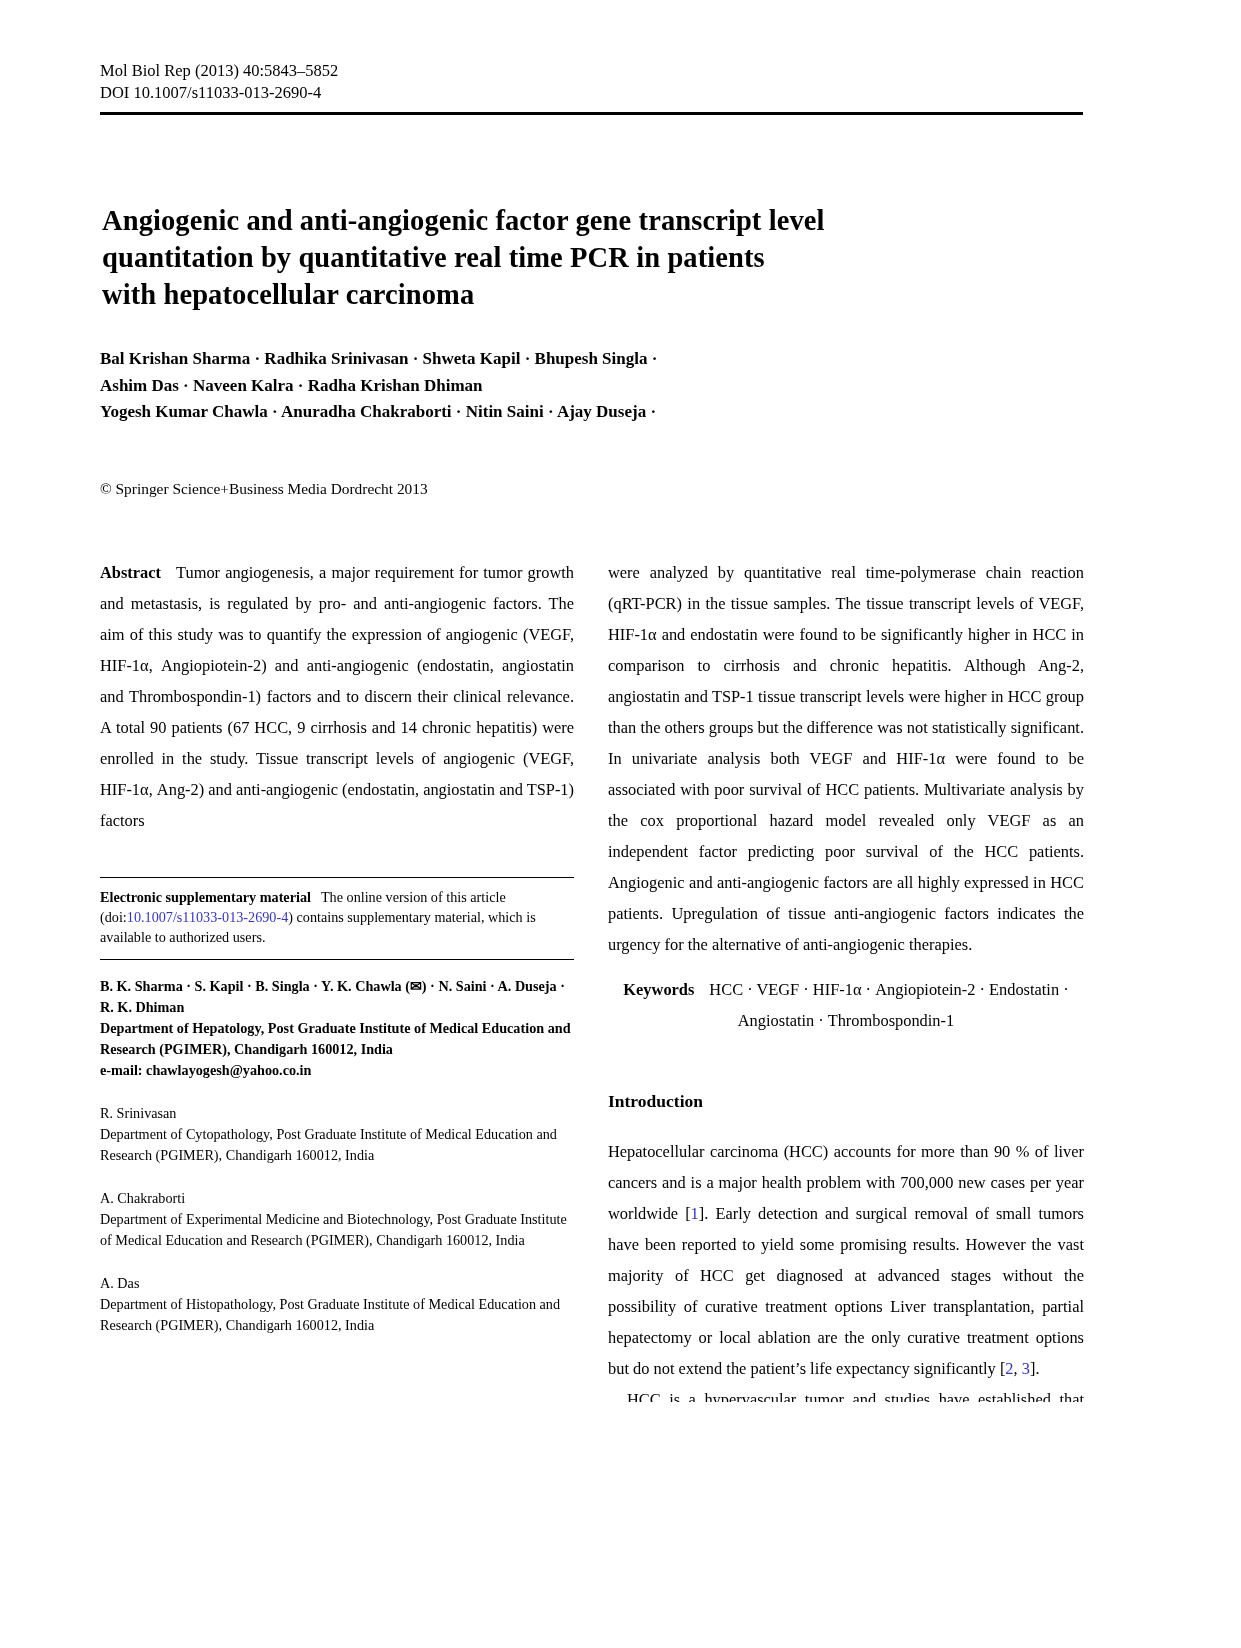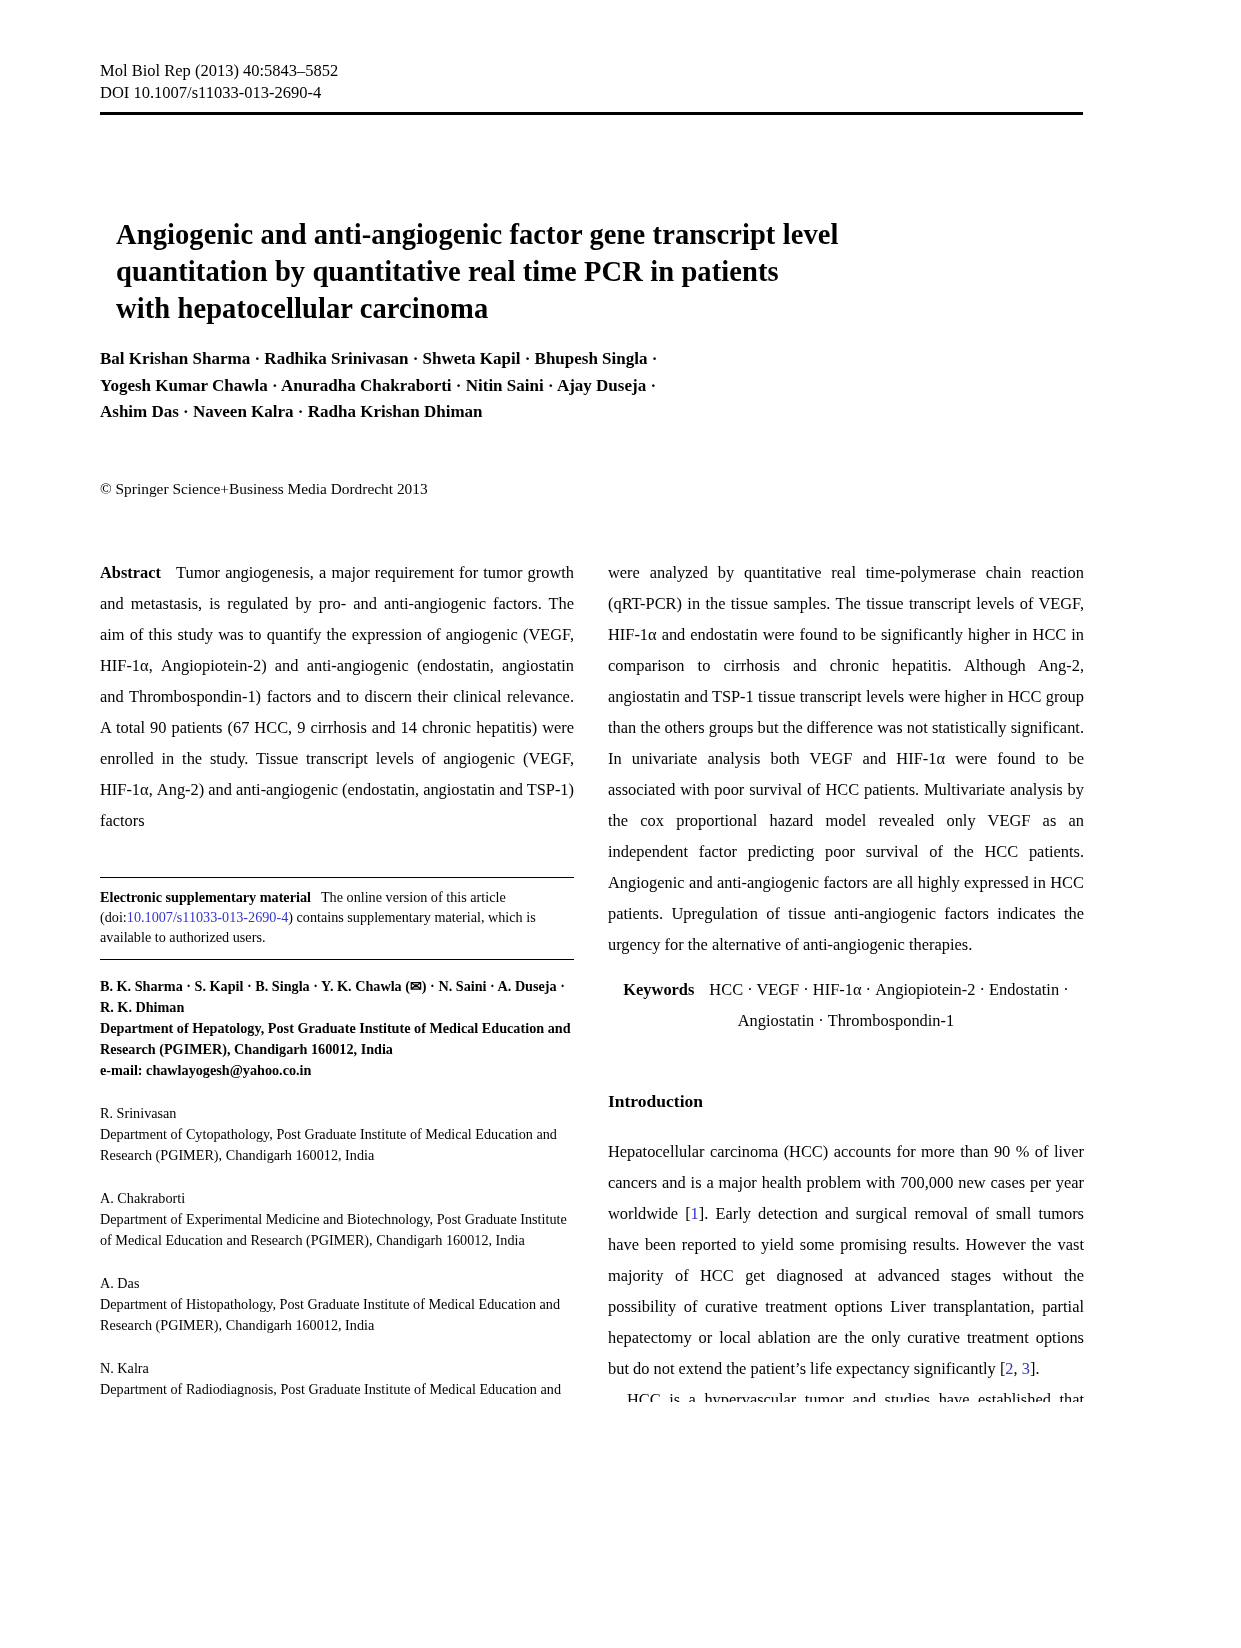--- a/index.html
+++ b/index.html
@@ -5,21 +5,21 @@
   html,body{margin:0;padding:0;background:#ffffff;}
   .page{
     position:relative;width:1241px;height:1402px;background:#ffffff;
     font-family:"Liberation Serif","DejaVu Serif",serif;color:#000;
     overflow:hidden;
   }
   
   .page-header{position:absolute;left:100px;top:60px;width:983px;font-size:16.5px;line-height:22px;}
   .header-rule{margin-top:8px;border-top:3px solid #000;height:0;}
   
-  .page-title{position:absolute;left:100px;top:200px;width:930px;margin:16px;font-size:28.5px;line-height:37px;font-weight:bold;letter-spacing:.1px;}
+  .page-title{position:absolute;left:100px;top:200px;width:930px;margin:2px;font-size:28.5px;line-height:37px;font-weight:bold;letter-spacing:.1px;}
   .page-title span{display:block;}
   .authors{position:absolute;left:100px;top:346px;width:930px;font-size:17px;line-height:26.5px;font-weight:bold;}
   .dates{position:absolute;left:100px;top:477px;width:930px;font-size:15.4px;line-height:23px;}
   
   .col{position:absolute;top:557px;}
   .col-left{left:100px;width:474px;height:1091px;}
   .col-right{left:608px;width:476px;}
   .body-p{margin:0;font-size:16.4px;line-height:31px;text-align:justify;}
   .b{font-weight:bold;}
   .label-gap{margin-right:15px;}
@@ -52,22 +52,22 @@
   </header>
 
   <h1 class="page-title">
     <span>Angiogenic and anti-angiogenic factor gene transcript level</span>
     <span>quantitation by quantitative real time PCR in patients</span>
     <span>with hepatocellular carcinoma</span>
   </h1>
 
   <div class="authors">
     <div>Bal Krishan Sharma · Radhika Srinivasan · Shweta Kapil · Bhupesh Singla ·</div>
+    <div>Ashim Das · Naveen Kalra · Radha Krishan Dhiman</div>
     <div>Yogesh Kumar Chawla · Anuradha Chakraborti · Nitin Saini · Ajay Duseja ·</div>
-    <div>Ashim Das · Naveen Kalra · Radha Krishan Dhiman</div>
   </div>
 
   <div class="dates">
     <div>© Springer Science+Business Media Dordrecht 2013</div>
   </div>
 
   <div class="col col-left">
     <p class="body-p">
       <span class="b label-gap">Abstract</span><span>Tumor angiogenesis, a major requirement for tumor growth and metastasis, is regulated by pro- and anti-angiogenic factors. The aim of this study was to quantify the expression of angiogenic (VEGF, HIF-1α, Angiopiotein-2) and anti-angiogenic (endostatin, angiostatin and Thrombospondin-1) factors and to discern their clinical relevance. A total 90 patients (67 HCC, 9 cirrhosis and 14 chronic hepatitis) were enrolled in the study. Tissue transcript levels of angiogenic (VEGF, HIF-1α, Ang-2) and anti-angiogenic (endostatin, angiostatin and TSP-1) factors</span>
     </p>
@@ -89,24 +89,20 @@
         <div>Department of Cytopathology, Post Graduate Institute of Medical Education and Research (PGIMER), Chandigarh 160012, India</div>
       </div>
       <div class="affil">
         <div>A. Chakraborti</div>
         <div>Department of Experimental Medicine and Biotechnology, Post Graduate Institute of Medical Education and Research (PGIMER), Chandigarh 160012, India</div>
       </div>
       <div class="affil">
         <div>A. Das</div>
         <div>Department of Histopathology, Post Graduate Institute of Medical Education and Research (PGIMER), Chandigarh 160012, India</div>
       </div>
-      <div class="affil">
-        <div>N. Kalra</div>
-        <div>Department of Radiodiagnosis, Post Graduate Institute of Medical Education and Research (PGIMER), Chandigarh 160012, India</div>
-      </div>
     </div>
   </div>
 
   <div class="col col-right">
     <p class="body-p">were analyzed by quantitative real time-polymerase chain reaction (qRT-PCR) in the tissue samples. The tissue transcript levels of VEGF, HIF-1α and endostatin were found to be significantly higher in HCC in comparison to cirrhosis and chronic hepatitis. Although Ang-2, angiostatin and TSP-1 tissue transcript levels were higher in HCC group than the others groups but the difference was not statistically significant. In univariate analysis both VEGF and HIF-1α were found to be associated with poor survival of HCC patients. Multivariate analysis by the cox proportional hazard model revealed only VEGF as an independent factor predicting poor survival of the HCC patients. Angiogenic and anti-angiogenic factors are all highly expressed in HCC patients. Upregulation of tissue anti-angiogenic factors indicates the urgency for the alternative of anti-angiogenic therapies.</p>
 
     <p class="body-p keywords">
       <span class="b label-gap">Keywords</span><span>HCC · VEGF · HIF-1α · Angiopiotein-2 · Endostatin · Angiostatin · Thrombospondin-1</span>
     </p>
 

